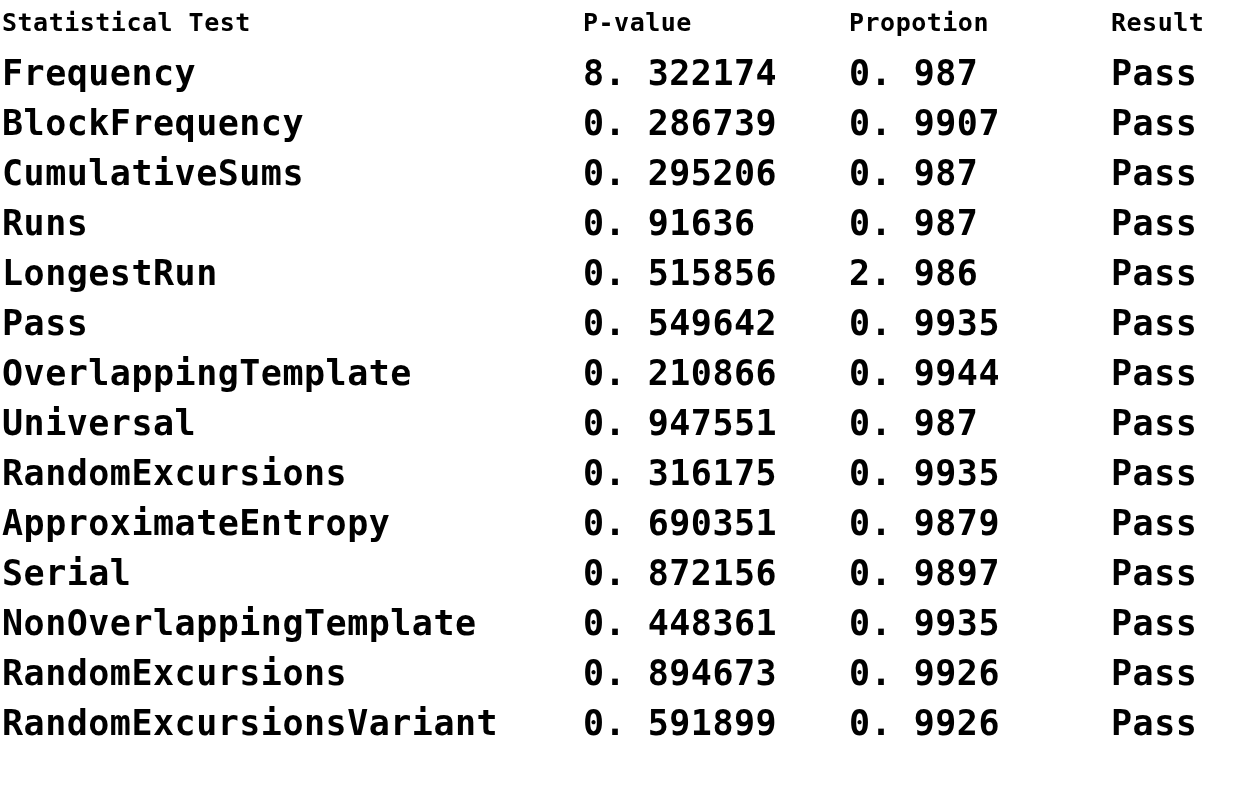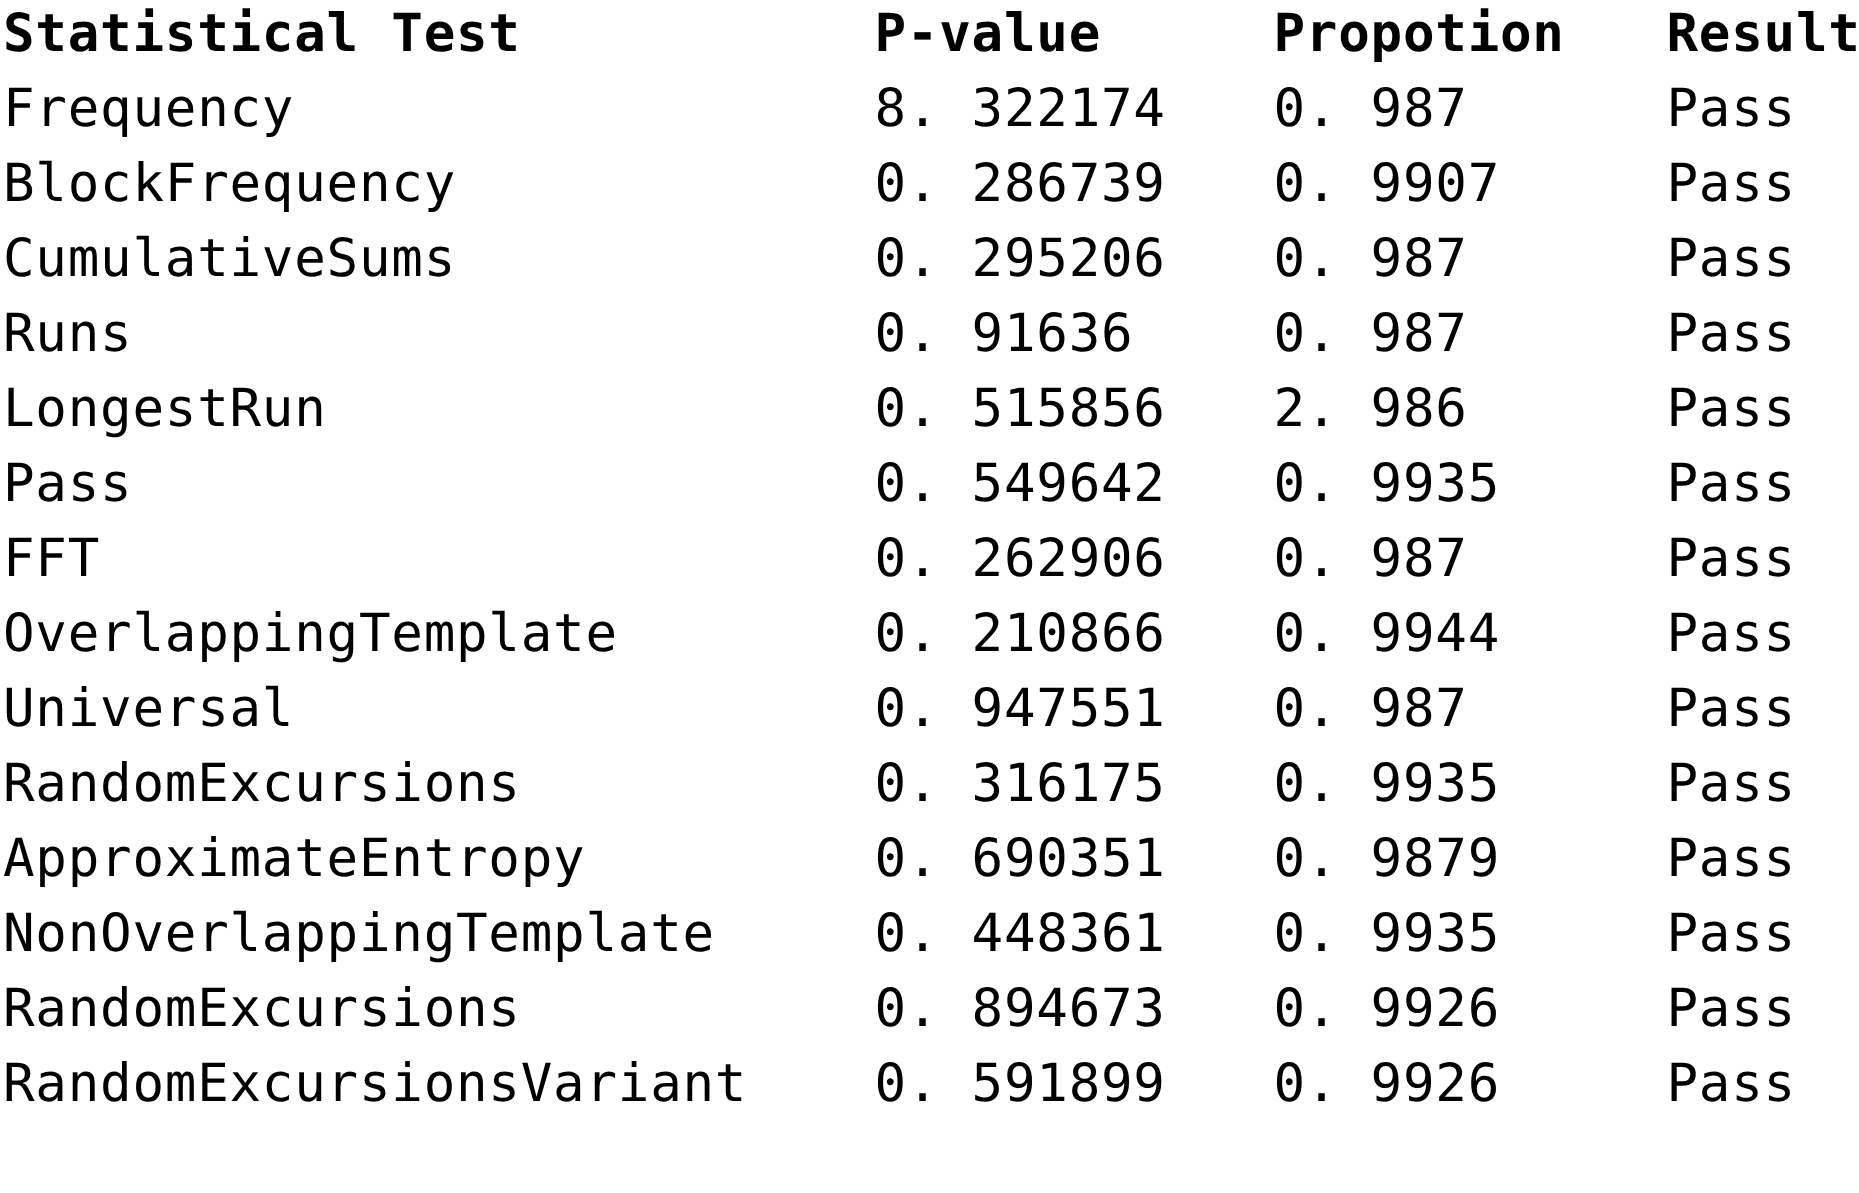--- a/index.html
+++ b/index.html
@@ -38,25 +38,25 @@
     height: 50px;
     line-height: 50px;
     font-size: 35px;
     letter-spacing: 0.5px;
     white-space: pre;
     overflow: hidden;
   }
 
   #results-table thead th {
     font-weight: bold;
-    font-size: 35px;
+    font-size: 25px;
   }
 
   #results-table tbody td {
-    font-weight: normal;
+    font-weight: bold;
     margin-left: 38px;
   }
 
   
   .cell-test   { padding-left: 2px !important; }
   .cell-pvalue { padding-left: 8px !important; }
   .cell-prop   { padding-left: 6px !important; }
   .cell-result { padding-left: 6px !important; }
 
   
@@ -112,26 +112,20 @@
         <td class="cell-prop">2. 986</td>
         <td class="cell-result">Pass</td>
       </tr>
       <tr>
         <td class="cell-test">Pass</td>
         <td class="cell-pvalue">0. 549642</td>
         <td class="cell-prop">0. 9935</td>
         <td class="cell-result">Pass</td>
       </tr>
       <tr>
-        <td class="cell-test">FFT</td>
-        <td class="cell-pvalue">0. 262906</td>
-        <td class="cell-prop">0. 987</td>
-        <td class="cell-result">Pass</td>
-      </tr>
-      <tr>
         <td class="cell-test">OverlappingTemplate</td>
         <td class="cell-pvalue">0. 210866</td>
         <td class="cell-prop">0. 9944</td>
         <td class="cell-result">Pass</td>
       </tr>
       <tr>
         <td class="cell-test">Universal</td>
         <td class="cell-pvalue">0. 947551</td>
         <td class="cell-prop">0. 987</td>
         <td class="cell-result">Pass</td>
@@ -142,20 +136,26 @@
         <td class="cell-prop">0. 9935</td>
         <td class="cell-result">Pass</td>
       </tr>
       <tr>
         <td class="cell-test">ApproximateEntropy</td>
         <td class="cell-pvalue">0. 690351</td>
         <td class="cell-prop">0. 9879</td>
         <td class="cell-result">Pass</td>
       </tr>
       <tr>
+        <td class="cell-test">Serial</td>
+        <td class="cell-pvalue">0. 872156</td>
+        <td class="cell-prop">0. 9897</td>
+        <td class="cell-result">Pass</td>
+      </tr>
+      <tr>
         <td class="cell-test">NonOverlappingTemplate</td>
         <td class="cell-pvalue">0. 448361</td>
         <td class="cell-prop">0. 9935</td>
         <td class="cell-result">Pass</td>
       </tr>
       <tr>
         <td class="cell-test">RandomExcursions</td>
         <td class="cell-pvalue">0. 894673</td>
         <td class="cell-prop">0. 9926</td>
         <td class="cell-result">Pass</td>

